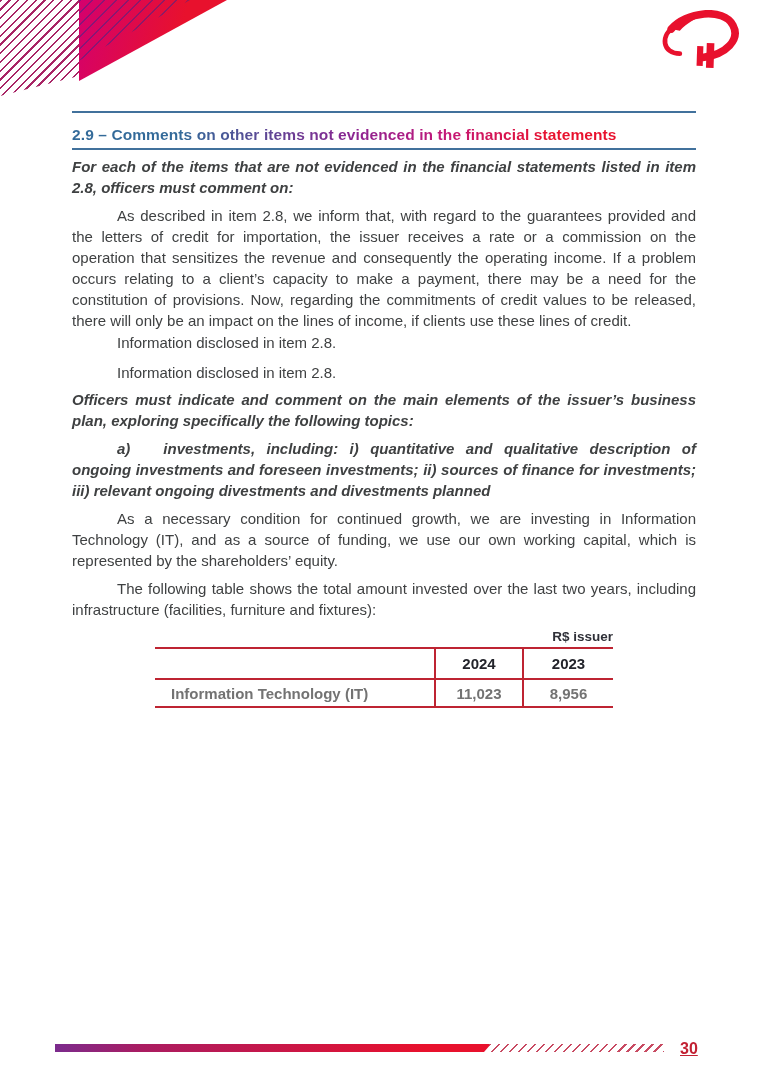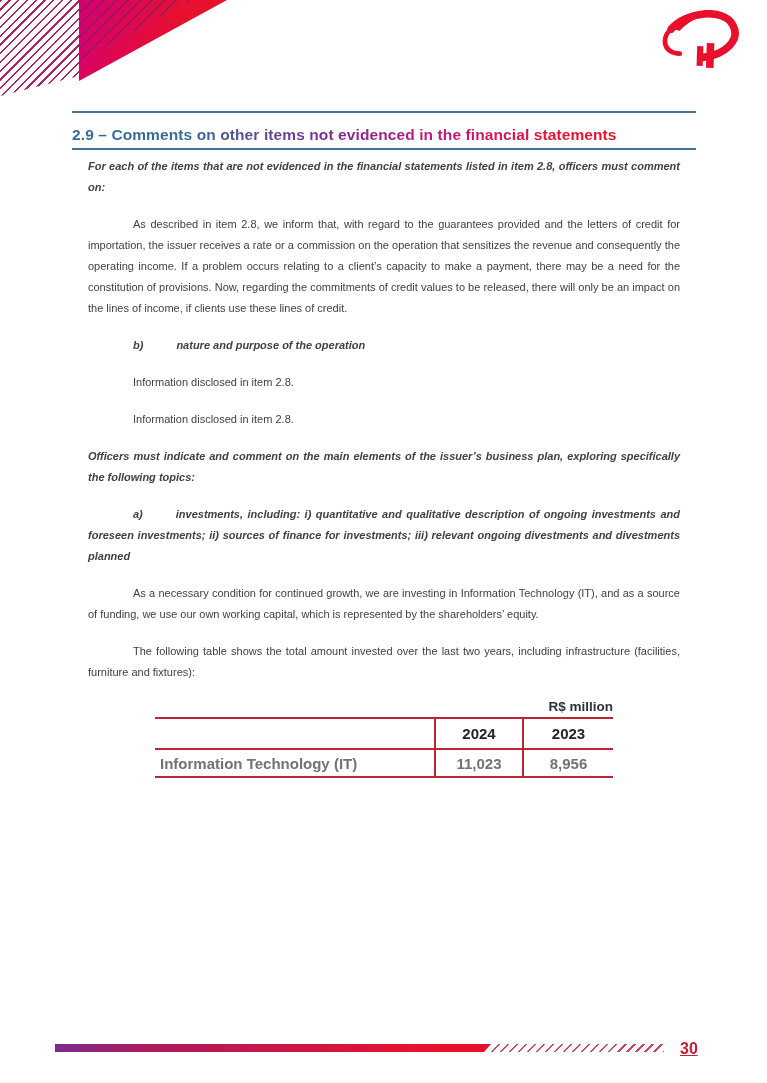--- a/index.html
+++ b/index.html
@@ -38,36 +38,36 @@
     padding:12px 0 4px;
   }
   .section-head.second { margin-top:27px; }
   .grad {
     font-weight:bold; font-size:15.5px; line-height:19px; letter-spacing:.1px;
     background:linear-gradient(90deg,#336a99 0%,#336a99 20%,#8c2391 52%,#c2187a 68%,#e8112d 88%);
     -webkit-background-clip:text; background-clip:text;
     color:transparent; -webkit-text-fill-color:transparent;
     display:inline;
   }
-  p { margin:16px; font-size:11px; line-height:21px; }
+  p { margin:0; font-size:15px; line-height:21px; }
   .lead  { font-weight:bold; font-style:italic; text-align:justify; margin-top:6px; }
   .alpha { font-weight:bold; font-style:italic; text-align:justify; margin-top:7px; text-indent:45px; }
   .alpha .tab { display:inline-block; width:33px; }
   .bodyp { text-align:justify; margin-top:7px; text-indent:45px; }
   .info  { margin-top:1px; text-indent:45px; }
   .info.spaced { margin-top:9px; }
 
   
   .tbl-wrap { margin-left:83px; width:458px; }
   .unit { margin-top:9px; text-align:right; font-weight:bold; font-size:13.5px; color:#2f3038; }
   table { border-collapse:collapse; width:458px; margin-top:3px; table-layout:fixed; }
   col.c1 { width:280px; } col.c2 { width:88px; } col.c3 { width:90px; }
   tr.hdr  td { border-top:2px solid #be2432; border-bottom:2px solid #be2432; height:29px; }
   tr.data td { border-bottom:2px solid #be2432; height:26px; }
-  td { font-weight:bold; font-size:15px; padding:0 5px; }
+  td { font-weight:bold; font-size:15px; padding:0 16px; }
   td.vline { border-left:2px solid #be2432; }
   td.center { text-align:center; }
   tr.hdr td { color:#23242b; }
   tr.data td { color:#737373; }
 
   
   .footer-bar {
     position:absolute; left:55px; top:1044px; width:436px; height:8px;
     background:linear-gradient(90deg,#7b2b8d 0%,#aa1c61 20%,#e8112d 85%);
     clip-path:polygon(0 0,100% 0,98.4% 100%,0 100%);
@@ -102,37 +102,36 @@
 
     <div class="section-head">
       <span class="grad">2.9 – Comments on other items not evidenced in the financial statements</span>
     </div>
 
     <p class="lead">For each of the items that are not evidenced in the financial statements listed in item 2.8, officers must comment on:</p>
 
 
     <p class="bodyp">As described in item 2.8, we inform that, with regard to the guarantees provided and the letters of credit for importation, the issuer receives a rate or a commission on the operation that sensitizes the revenue and consequently the operating income. If a problem occurs relating to a client’s capacity to make a payment, there may be a need for the constitution of provisions. Now, regarding the commitments of credit values to be released, there will only be an impact on the lines of income, if clients use these lines of credit.</p>
 
-    <p class="alpha"><span>b)</span><span class="tab"></span><span>nature and purpose of the operation</span></p>
 
     <p class="info">Information disclosed in item 2.8.</p>
 
 
     <p class="info spaced">Information disclosed in item 2.8.</p>
 
 
     <p class="lead">Officers must indicate and comment on the main elements of the issuer’s business plan, exploring specifically the following topics:</p>
 
     <p class="alpha"><span>a)</span><span class="tab"></span><span>investments, including: i) quantitative and qualitative description of ongoing investments and foreseen investments; ii) sources of finance for investments; iii) relevant ongoing divestments and divestments planned</span></p>
 
     <p class="bodyp">As a necessary condition for continued growth, we are investing in Information Technology (IT), and as a source of funding, we use our own working capital, which is represented by the shareholders’ equity.</p>
     <p class="bodyp">The following table shows the total amount invested over the last two years, including infrastructure (facilities, furniture and fixtures):</p>
 
     <div class="tbl-wrap">
-      <div class="unit">R$ million</div>
+      <div class="unit">R$ issuer</div>
       <table>
         <colgroup>
             <col class="c1">
             <col class="c2">
             <col class="c3">
           </colgroup>
         <tbody>
             <tr class="hdr">
           <td></td>
           <td class="vline center">2024</td>

